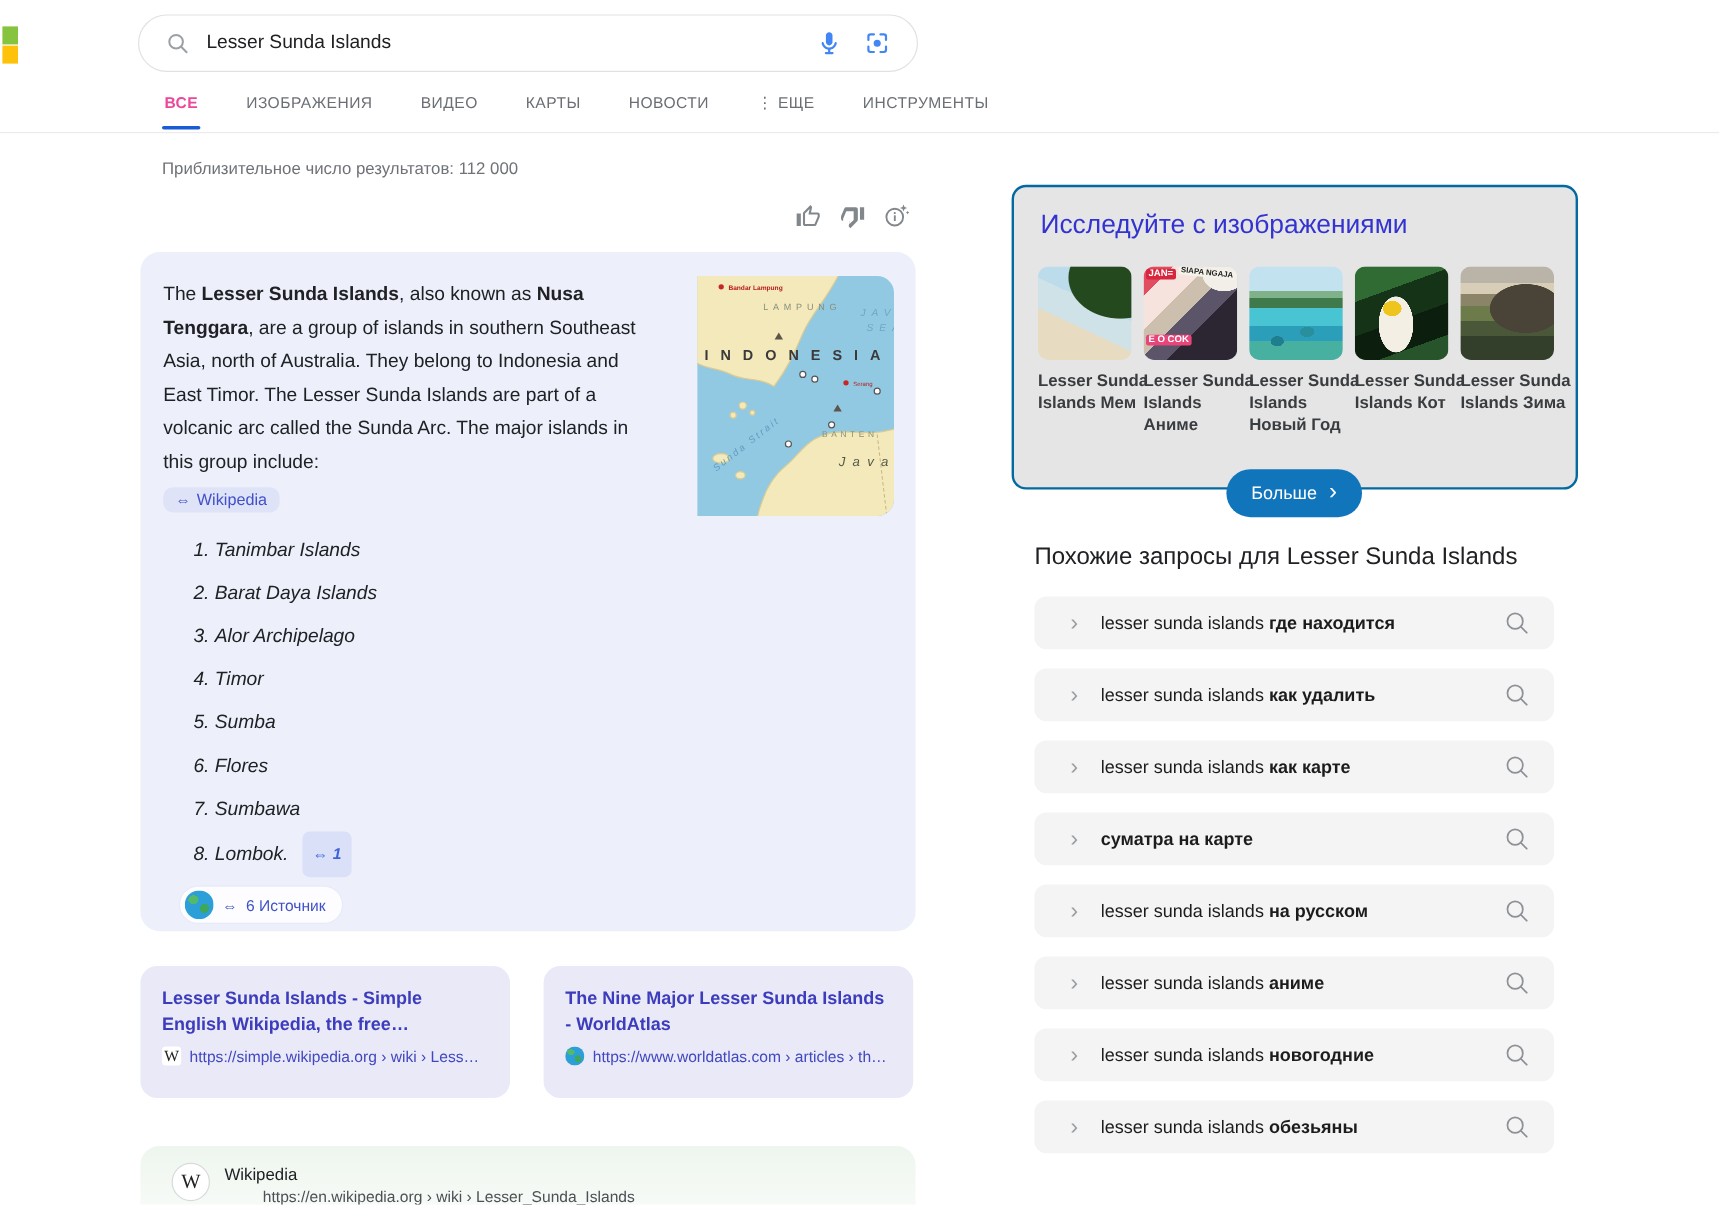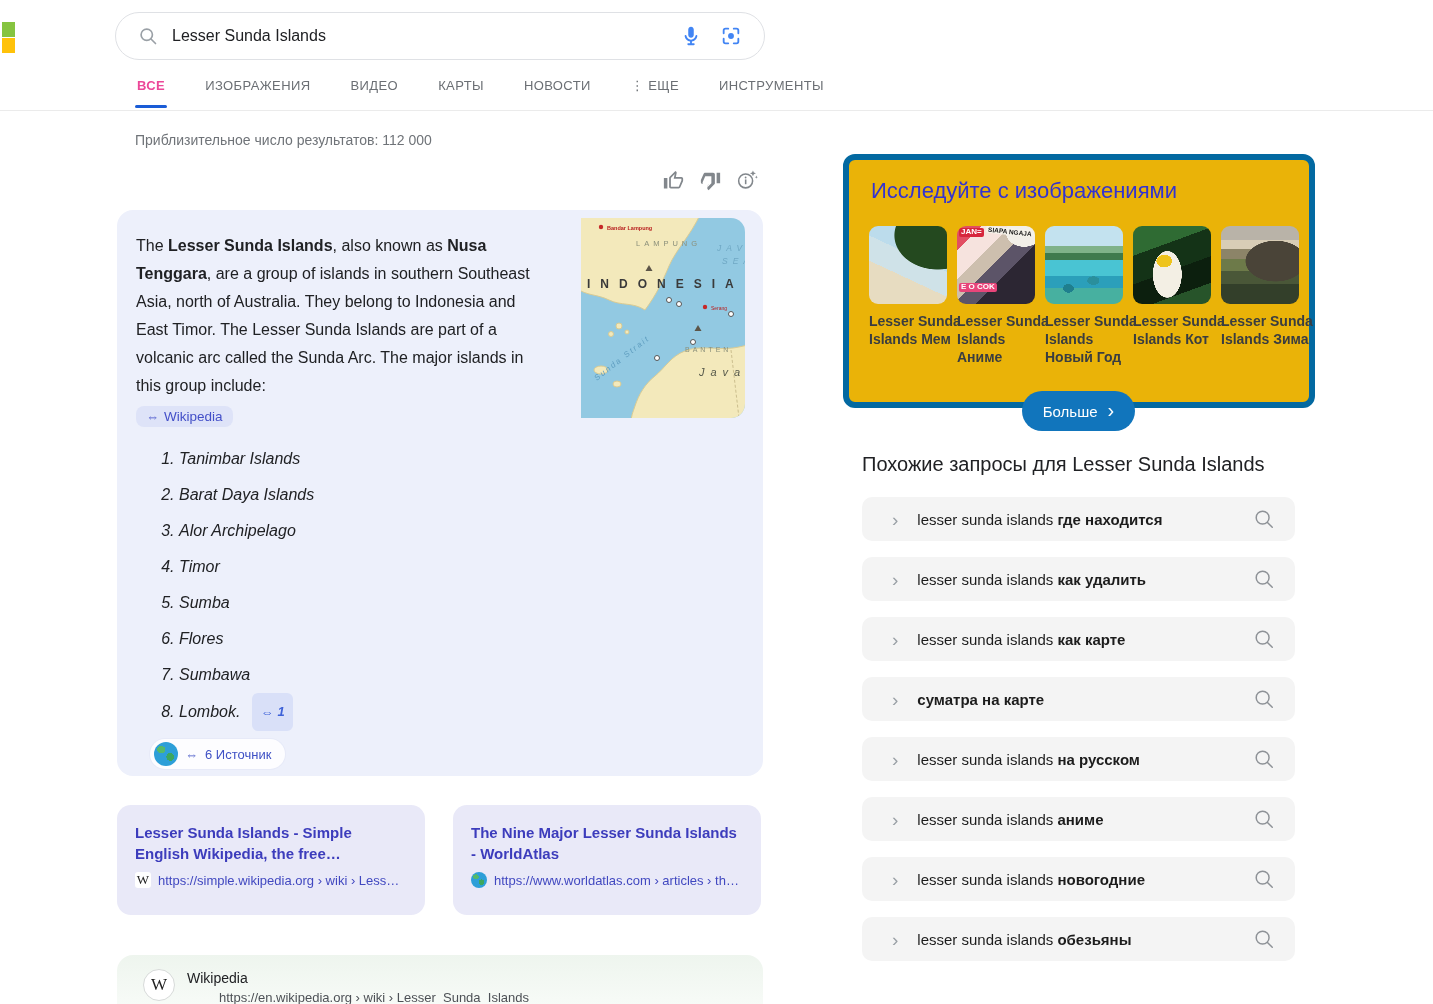--- a/index.html
+++ b/index.html
@@ -59,21 +59,21 @@
   .source-pill { display:inline-flex; align-items:center; gap:7px; margin:8px 0 0 14px;
     background:#fdfdff; border-radius:18px; padding:3px 14px 3px 4px;
     box-shadow:0 0 0 1px #e7eaf8; font-size:13px; color:#3f51c5; cursor:pointer; }
   .globe-icon { width:24px; height:24px; border-radius:50%;
     background:
       radial-gradient(7px 6px at 30% 32%, #54b96b 0 60%, transparent 61%),
       radial-gradient(7px 7px at 68% 62%, #3da75e 0 55%, transparent 56%),
       radial-gradient(circle, #2d9fd8 0 100%); }
 
   
-  .map-wrap { position:absolute; right:18px; top:8px; width:192px; height:200px;
+  .map-wrap { position:absolute; right:18px; top:20px; width:192px; height:200px;
     border-radius:14px; overflow:hidden; cursor:pointer;padding-left:28px; }
 
   
   .rcards { position:absolute; left:117px; top:805px; width:646px; display:flex; gap:28px; }
   .rcard { width:308px; height:110px; background:#e9e9f8; border-radius:14px; padding:17px 18px; cursor:pointer; }
   .rcard-title { font-size:15px; line-height:21px; font-weight:700; color:#3c3cbc; }
   .rcard-urlrow { display:flex; align-items:center; gap:7px; margin-top:8px; }
   .card-favicon { width:16px; height:16px; display:inline-flex; align-items:center; justify-content:center; }
   .fav-wiki { background:#fff; border-radius:3px; }
   .fav-wiki::before { content:"W"; font-family:"Liberation Serif",serif; font-size:13px; color:#222; }
@@ -88,21 +88,21 @@
   .bottom-card { position:absolute; left:117px; top:955px; width:646px; height:80px;
     border-radius:16px; background:linear-gradient(180deg,#eef5ee 0%, #fbfdfb 90%); }
   .fav-wiki-big { position:absolute; left:26px; top:14px; width:32px; height:32px; border-radius:50%;
     background:#fff; border:1px solid #d7dad9; display:flex; align-items:center; justify-content:center; }
   .fav-wiki-big::before { content:"W"; font-family:"Liberation Serif",serif; font-size:17px; color:#222; }
   .bc-site { position:absolute; left:70px; top:15px; font-size:14px; color:#202124; }
   .bc-url  { position:absolute; left:70px; top:35px; font-size:13px; color:#4d5156;padding-left:32px; }
 
   
   .images-panel { position:absolute; left:843px; top:154px; width:472px; height:254px;
-    border:6px solid #0369a1; border-radius:12px; background:#eab308; }
+    border:2px solid #0369a1; border-radius:12px; background:#e5e5e5; }
   .panel-title { position:absolute; left:22px; top:18px; font-size:22px; color:#3333d1; }
   .thumbs { position:absolute; left:20px; top:66px; display:flex; gap:10px; }
   .thumb-item { width:78px; cursor:pointer; }
   .thumb { position:relative; width:78px; height:78px; border-radius:9px; overflow:hidden; }
   .thumb .ov { position:absolute; line-height:1.1; border-radius:2px; padding:0 2px; }
   .thumb .ov:empty { display:none; }
   .ov-tl { top:2px; left:2px; background:#d7263d; color:#fff; font-size:8px; font-weight:700; }
   .ov-tr { top:2px; right:1px; background:#f5f2ea; color:#222; font-size:6.5px; font-weight:700; transform:rotate(6deg); }
   .ov-b  { bottom:12px; left:2px; background:#e8457a; color:#fff; font-size:8px; font-weight:700; }
   .thumb.beach { background:

